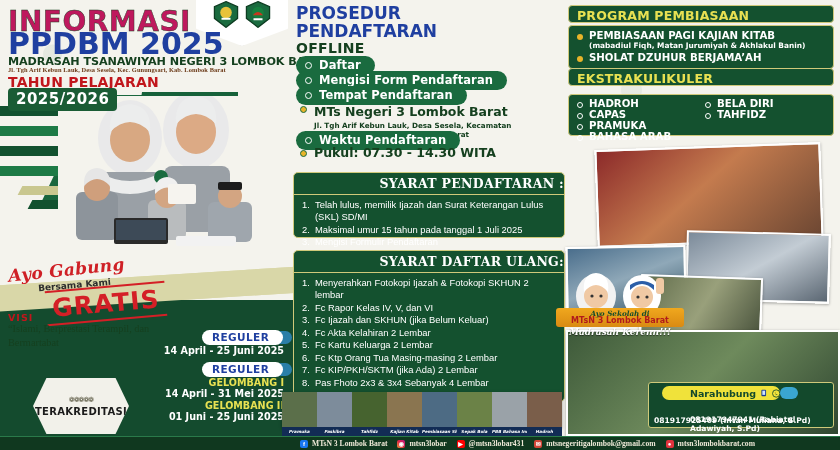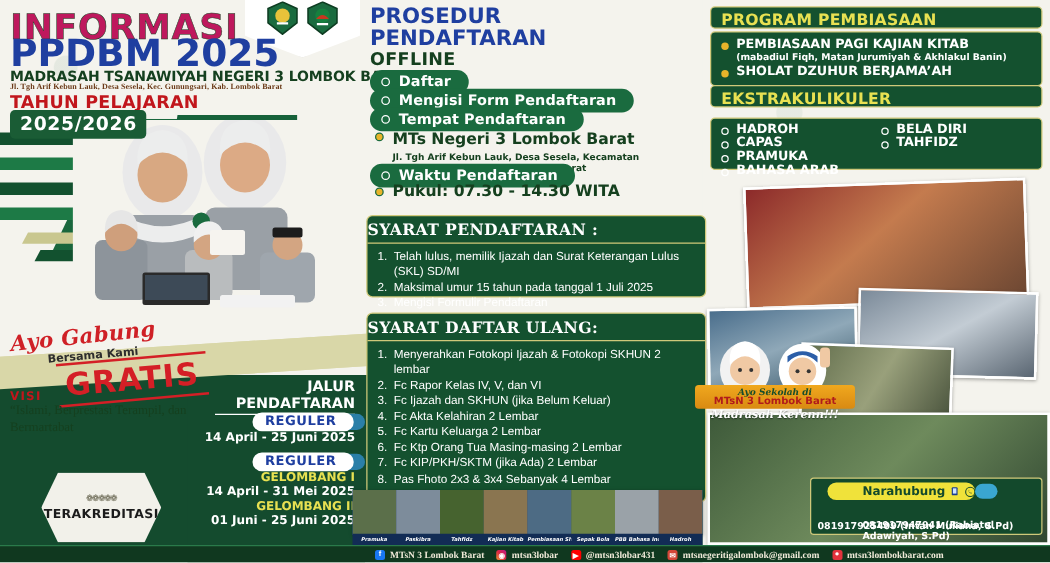--- a/index.html
+++ b/index.html
@@ -206,21 +206,21 @@
   .sub-main { font-size:12.5px; font-weight:bold; color:#15401f;
               font-family:"DejaVu Sans", sans-serif; line-height:1.15; }
   .sub-addr { font-size:7.2px; font-weight:bold; color:#15401f;
               font-family:"DejaVu Sans", sans-serif; line-height:1.25; margin-top:1px;}
 
   
   .gbox {
     position:absolute; background:#14512f; border:1.4px solid #cfc97a; border-radius:5px;
   }
   .gbox .hd {
-    text-align:left; color:#ffffff; font-weight:bold; font-size:12.5px;
+    text-align:right; color:#ffffff; font-weight:bold; font-size:12.5px;
     font-family:"DejaVu Serif", serif; padding:3px 0 3px;
     border-bottom:1.4px solid #cfc97a; letter-spacing:.3px;
   }
   .gbox ol { list-style:none; padding:4px 6px 4px 8px; }
   .gbox ol li {
     color:#ffffff; font-size:9.4px; font-family:"Liberation Sans", sans-serif;
     line-height:1.28; padding-left:13px; position:relative; margin-bottom:0.5px;
   }
   .gbox ol li .num { position:absolute; left:0; }
 
@@ -389,21 +389,20 @@
   <div class="t-gratis">GRATIS</div>
 
   <div class="t-visi-label">VISI</div>
   <div class="t-visi-text">“Islami, Berprestasi Terampil, dan Bermartabat</div>
 
   <div class="hex">
     <div class="orn">❁❁❁❁❁</div>
     <div class="txt">TERAKREDITASI</div>
   </div>
 
-  <div class="jalur-title">JALUR PENDAFTARAN</div>
   <div class="pill-reg" style="left:202px; top:330px;">REGULER</div>
   <div class="dates" style="left:154px; top:345px;">14 April - 25 Juni 2025</div>
 
   <div class="pill-reg" style="left:202px; top:362px;">REGULER</div>
   <div class="gel" style="left:154px; top:377px;">GELOMBANG I</div>
   <div class="dates" style="left:154px; top:388px;">14 April - 31 Mei 2025</div>
   <div class="gel" style="left:154px; top:400px;">GELOMBANG II</div>
   <div class="dates" style="left:154px; top:411px;">01 Juni - 25 Juni 2025</div>
 
   <div class="t-prosedur">

